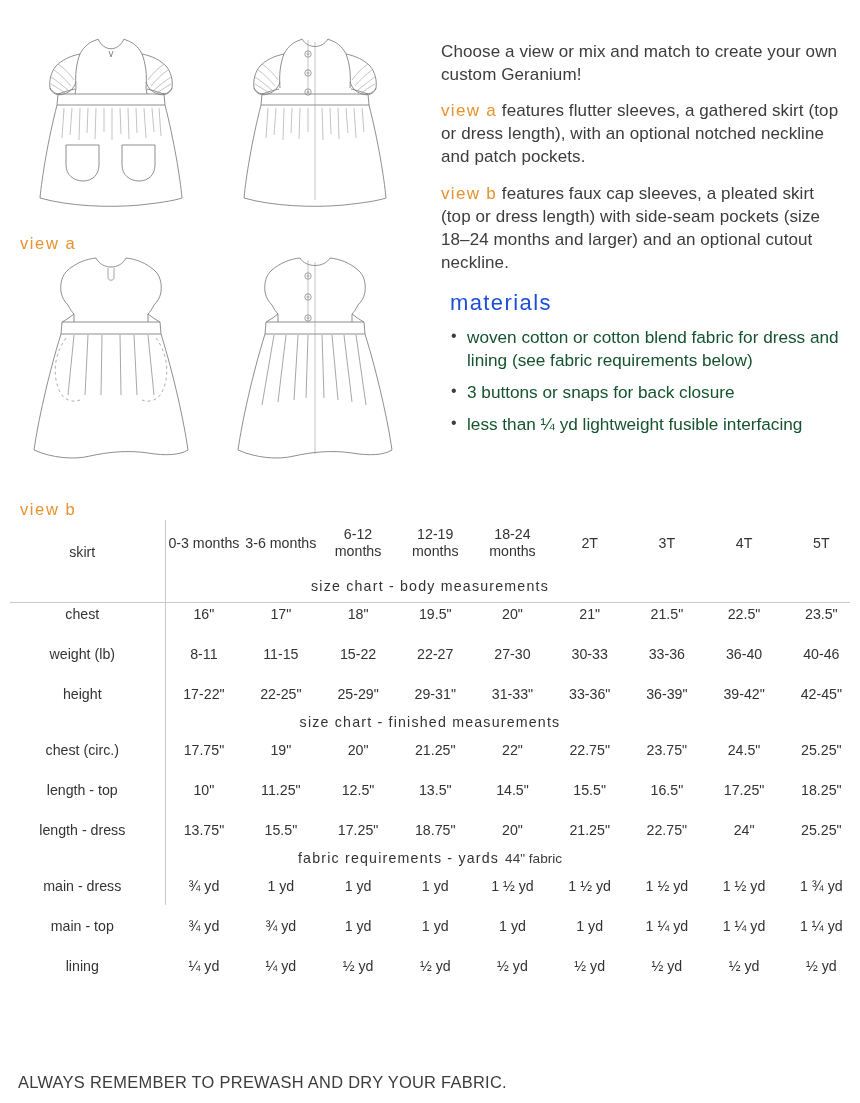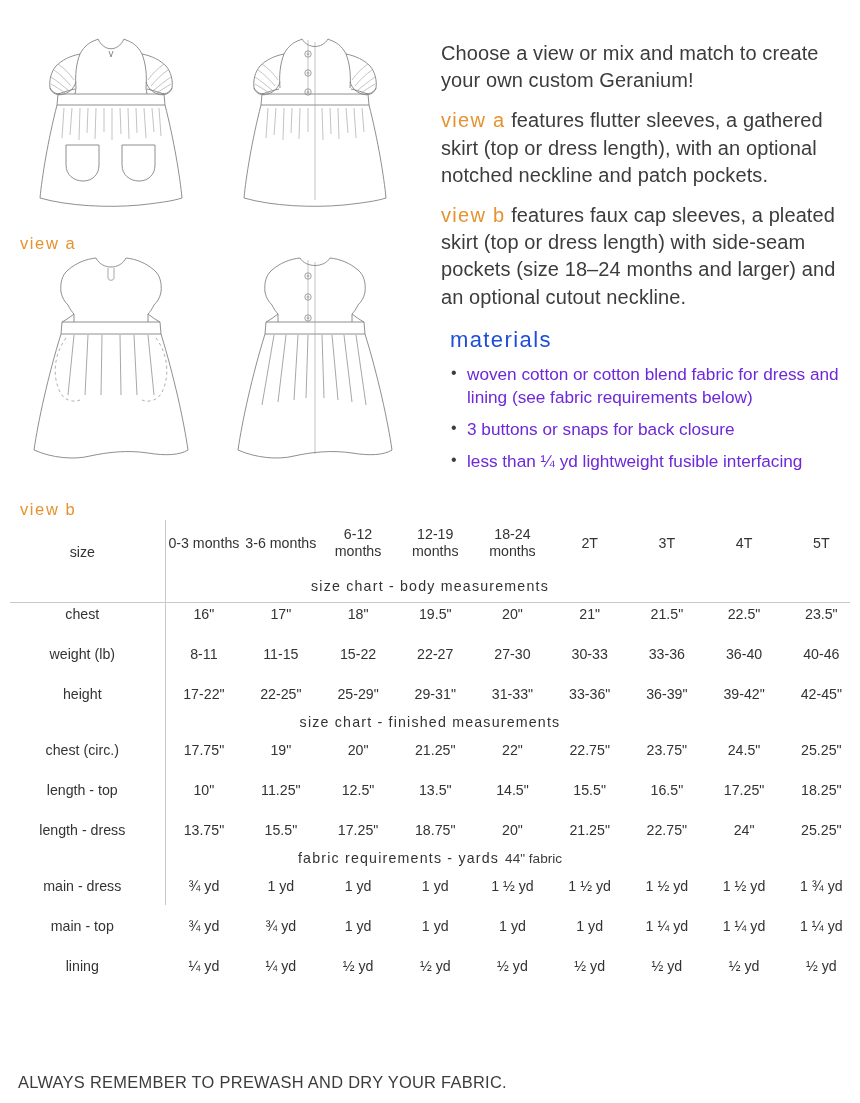--- a/index.html
+++ b/index.html
@@ -44,21 +44,21 @@
   #view-a-label { left: 20px; top: 212px; }
   #view-b-label { left: 20px; top: 478px; }
 
   
   #intro-col {
     position: absolute;
     left: 441px; top: 40px;
     width: 400px;
   }
   .para {
-    font-size: 20px;
+    font-size: 17px;
     line-height: 1.36;
     margin: 0 0 13px 0;
     color: #3c3c3c;
     letter-spacing: 0.1px;
   }
   .view-inline {
     color: #e6922f;
     letter-spacing: 1.3px;
   }
   h2.section-head {
@@ -72,21 +72,21 @@
     list-style: none;
     margin: 0;
     padding: 0 0 0 10px;
   }
   ul.materials li {
     position: relative;
     font-size: 17.2px;
     line-height: 1.34;
     margin-bottom: 9px;
     padding-left: 16px;
-    color: #6d28d9;
+    color: #14532d;
   }
   ul.materials li::before {
     content: "\2022";
     position: absolute;
     left: 0; top: -1px;
     font-size: 16px;
     color: #3c3c3c;
   }
 
   
@@ -418,21 +418,21 @@
       <col class="dat">
         <col class="dat">
         <col class="dat">
         <col class="dat">
       <col class="dat">
         <col class="dat">
     </colgroup>
     <tbody>
 
       <tr class="headrow">
-        <td class="rowlabel hdr">size</td>
+        <td class="rowlabel hdr">skirt</td>
         <td class="cell hdr">0-3 months</td>
         <td class="cell hdr">3-6 months</td>
         <td class="cell hdr">6-12 months</td>
         <td class="cell hdr">12-19 months</td>
         <td class="cell hdr">18-24 months</td>
         <td class="cell hdr">2T</td>
         <td class="cell hdr">3T</td>
         <td class="cell hdr">4T</td>
         <td class="cell hdr">5T</td>
       </tr>

